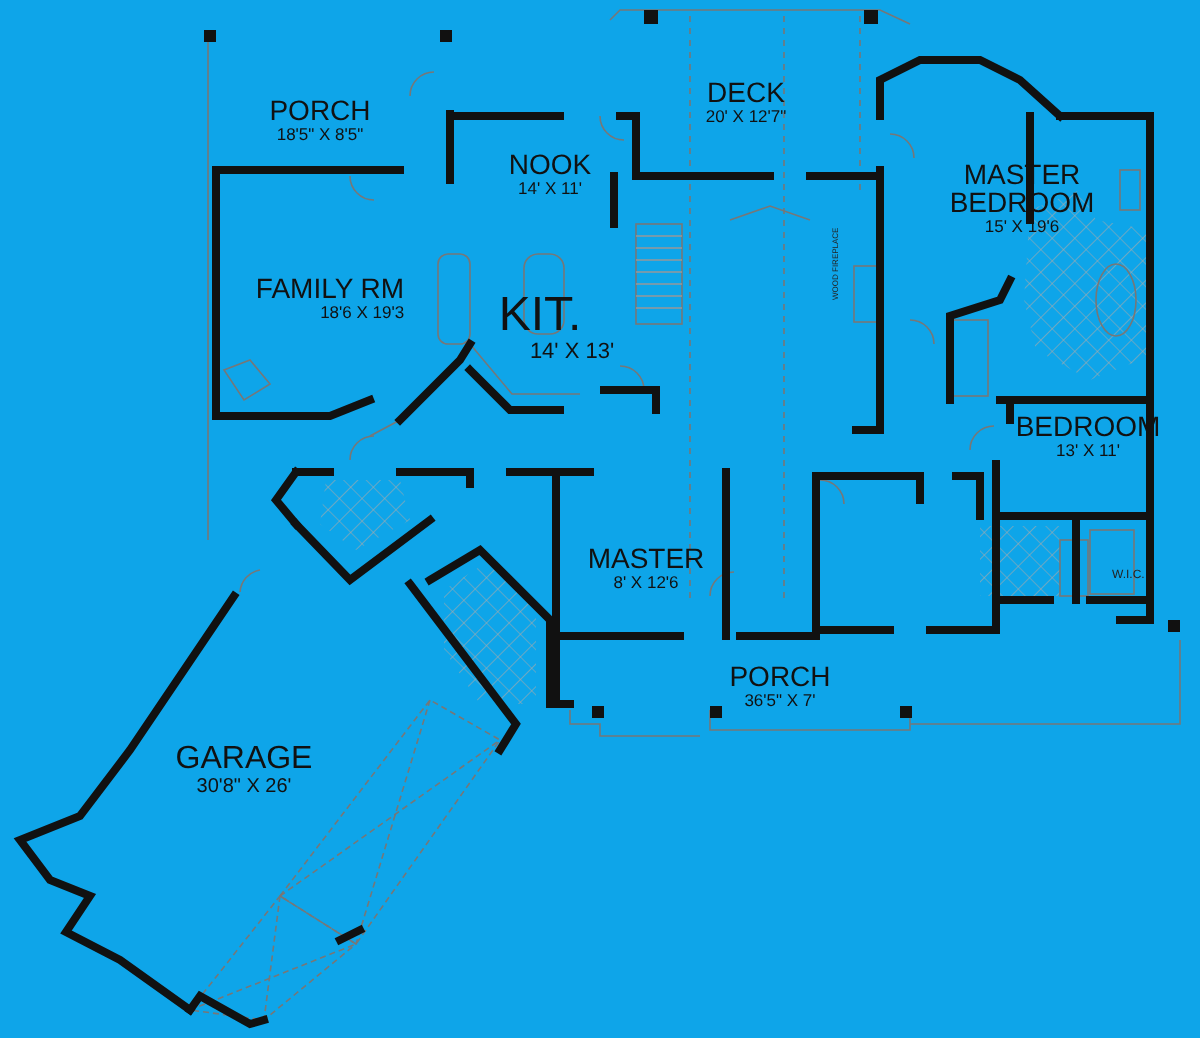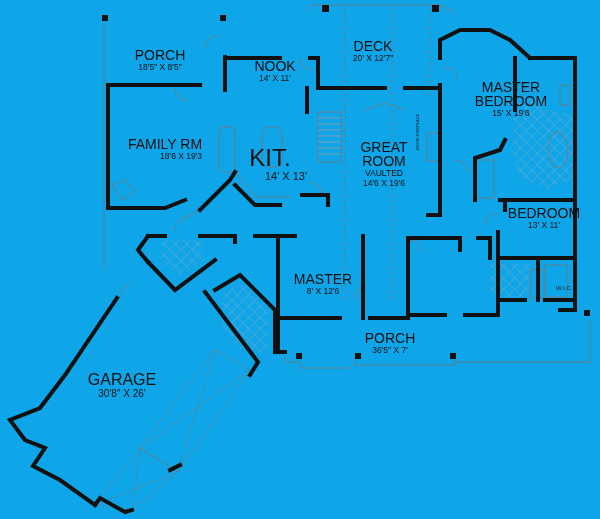--- a/index.html
+++ b/index.html
@@ -162,47 +162,41 @@
       <rect x="355" y="353" width="6" height="6"></rect>
       <rect x="450" y="353" width="6" height="6"></rect>
       <rect x="584" y="310" width="6" height="6"></rect>
     </g>
   </svg>
 
   <div class="lbl" style="left:160px;top:48px;">
     <span class="n">PORCH</span>
     <span class="d">18'5" X 8'5"</span>
   </div>
-  <div class="lbl" style="left:275px;top:59px;text-align:center;">
+  <div class="lbl" style="left:275px;top:75px;text-align:center;">
     <span class="n">NOOK</span>
     <span class="d">14' X 11'</span>
   </div>
   <div class="lbl" style="left:373px;top:39px;">
     <span class="n">DECK</span>
     <span class="d">20' X 12'7"</span>
   </div>
   <div class="lbl" style="left:511px;top:80px;">
     <span class="n">MASTER</span>
     <span class="n">BEDROOM</span>
     <span class="d">15' X 19'6</span>
   </div>
   <div class="lbl" style="left:165px;top:137px;text-align:right;">
     <span class="n">FAMILY RM</span>
     <span class="d">18'6 X 19'3</span>
   </div>
   <div class="lbl kit" style="left:270px;top:146px;">
     <span class="n">KIT.</span>
     <span class="d">14' X 13'</span>
   </div>
-  <div class="lbl" style="left:384px;top:140px;">
-    <span class="n">GREAT</span>
-    <span class="n">ROOM</span>
-    <span class="d">VAULTED</span>
-    <span class="d">14'6 X 19'6</span>
-  </div>
   <div class="lbl" style="left:544px;top:206px;">
     <span class="n">BEDROOM</span>
     <span class="d">13' X 11'</span>
   </div>
   <div class="lbl" style="left:323px;top:272px;">
     <span class="n">MASTER</span>
     <span class="d">8' X 12'6</span>
   </div>
   <div class="lbl" style="left:390px;top:331px;">
     <span class="n">PORCH</span>

